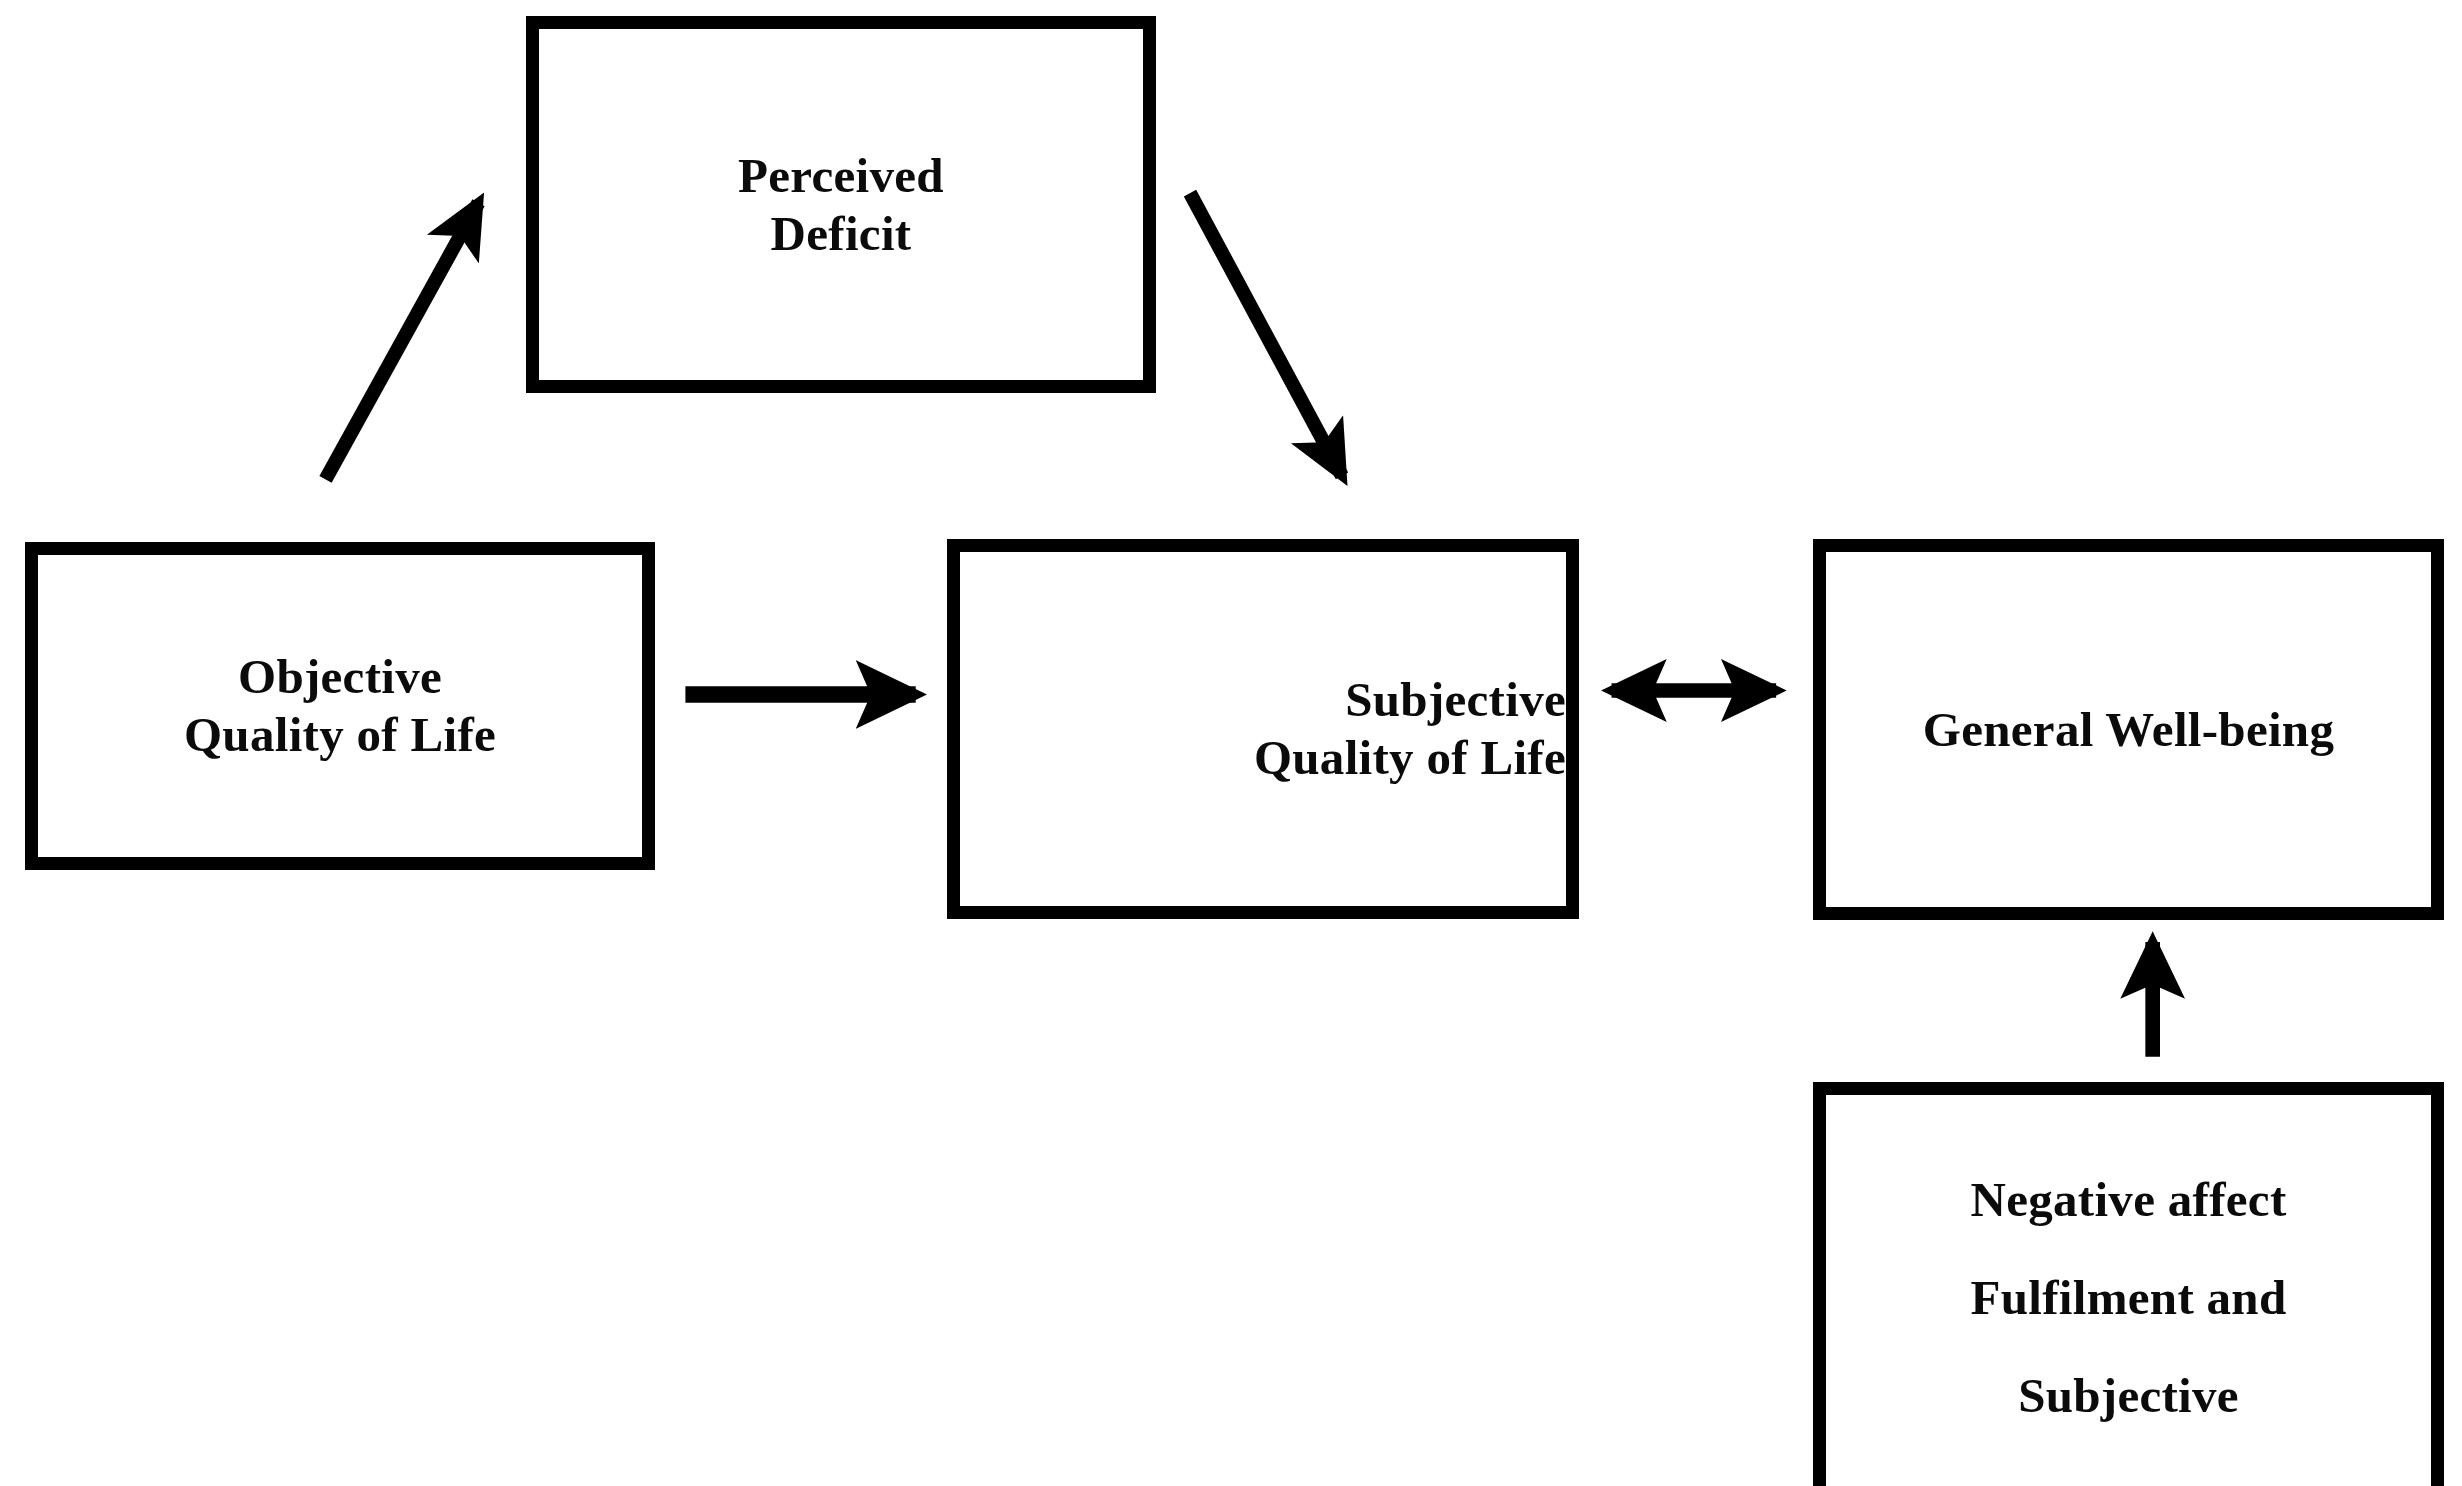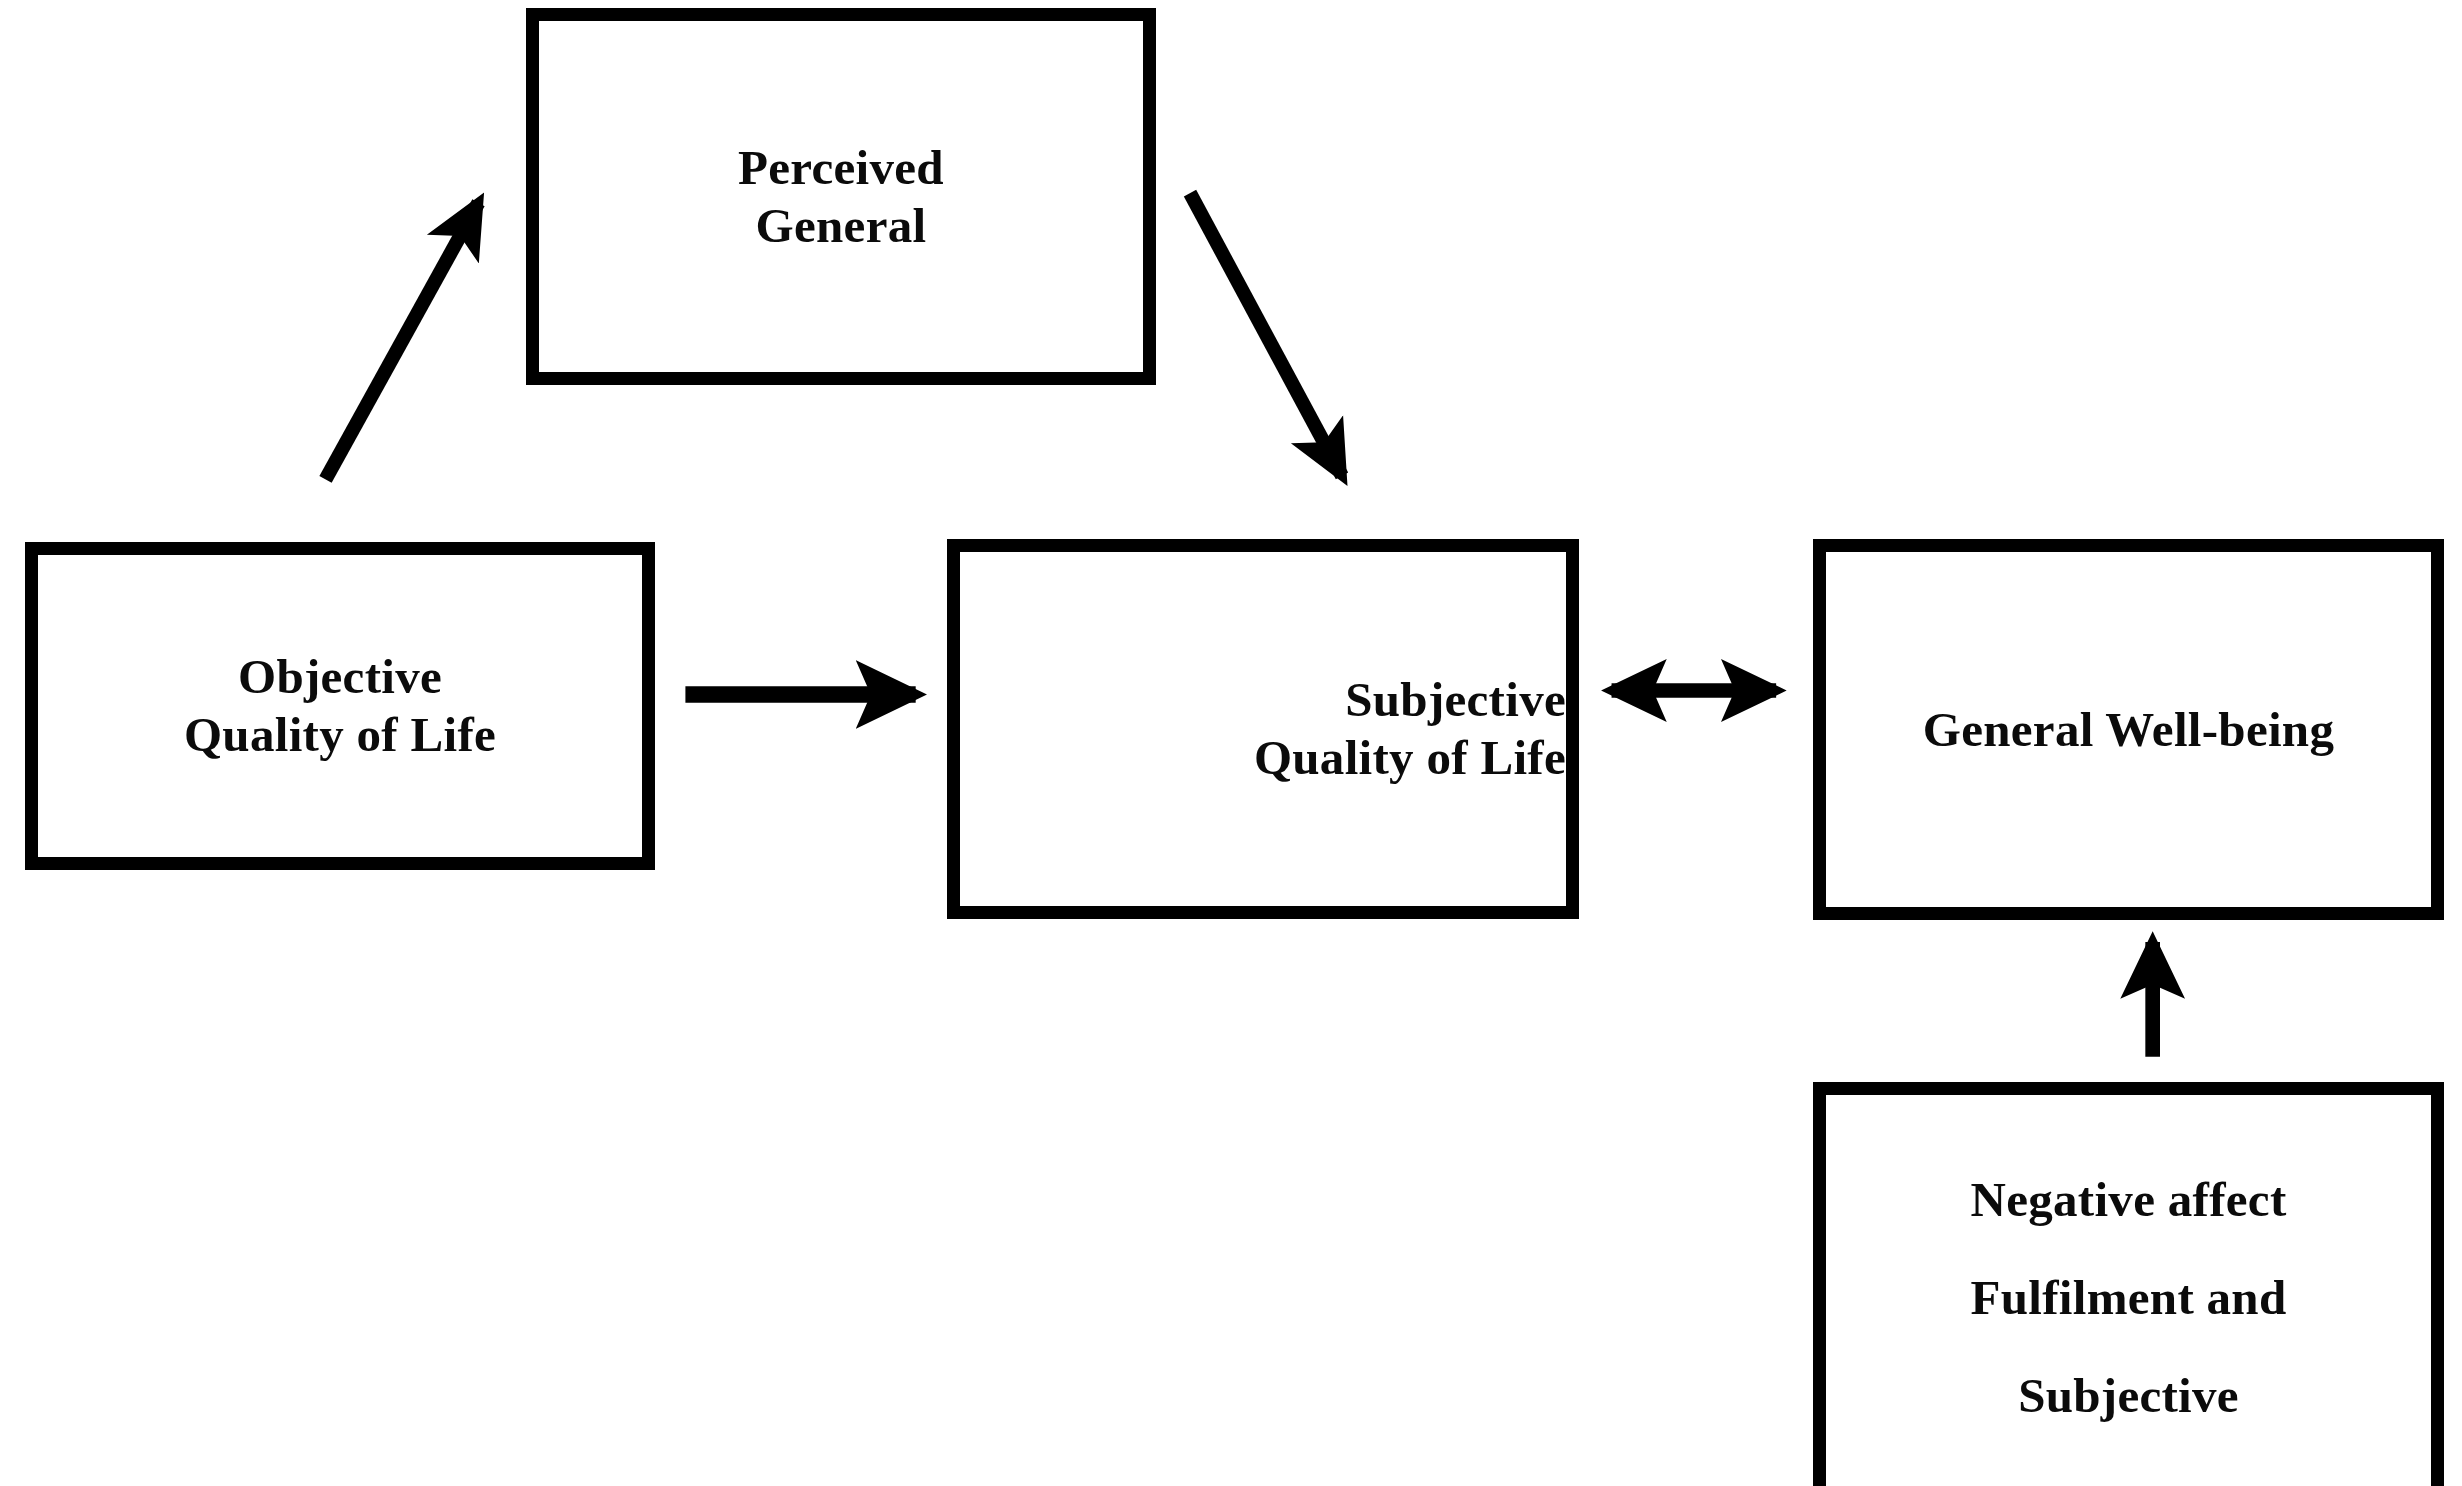--- a/index.html
+++ b/index.html
@@ -34,21 +34,21 @@
     font-family: "Liberation Serif", "DejaVu Serif", serif;
     font-weight: bold;
     color: #0b0b0b;
     font-size: 49px;
     line-height: 1.18;
     letter-spacing: 0.3px;
     white-space: nowrap;
   }
 
   
-  #box-perceived-deficit { left: 526px;  top: 8px;   width: 630px; height: 377px; }
+  #box-perceived-deficit { left: 526px;  top: 16px;   width: 630px; height: 377px; }
   #box-objective-qol     { left: 25px;   top: 542px;  width: 630px; height: 328px; }
   #box-subjective-qol    { left: 947px; top: 539px;  width: 632px; height: 380px; align-items: flex-end; }
   #box-general-wellbeing { left: 1813px; top: 539px;  width: 631px; height: 381px; text-align: right; }
   #box-negative-affect   { left: 1813px; top: 1082px; width: 631px; height: 432px; gap: 40px; }
 
   
   .arrow-svg {
     position: absolute;
     overflow: visible;
   }
@@ -58,21 +58,21 @@
   #arrow-subj-to-gwb     { left: 1583px; top: 654px;  width: 227px;  height: 73px; }
   #arrow-neg-to-gwb      { left: 2104px; top: 915px; width: 100px;  height: 154px; }
 </style>
 </head>
 <body>
 
 <div id="canvas">
 
   <div class="node-box" id="box-perceived-deficit">
     <span class="node-line">Perceived</span>
-    <span class="node-line">General</span>
+    <span class="node-line">Deficit</span>
   </div>
 
   <div class="node-box" id="box-objective-qol">
     <span class="node-line">Objective</span>
     <span class="node-line">Quality of Life</span>
   </div>
 
   <div class="node-box" id="box-subjective-qol">
     <span class="node-line">Subjective</span>
     <span class="node-line">Quality of Life</span>

